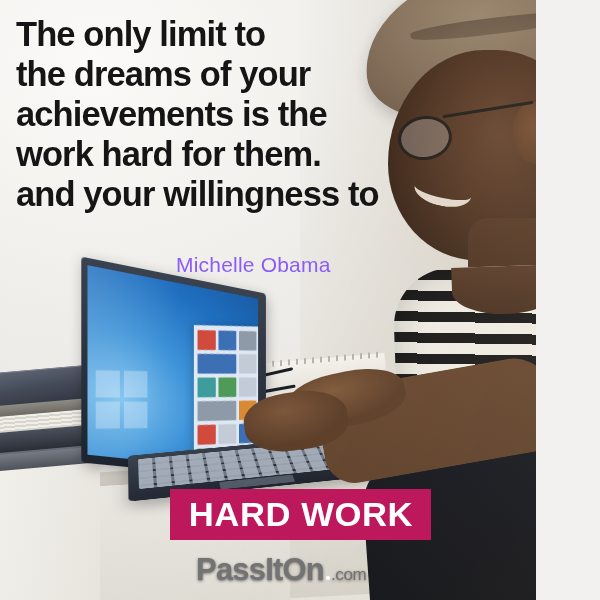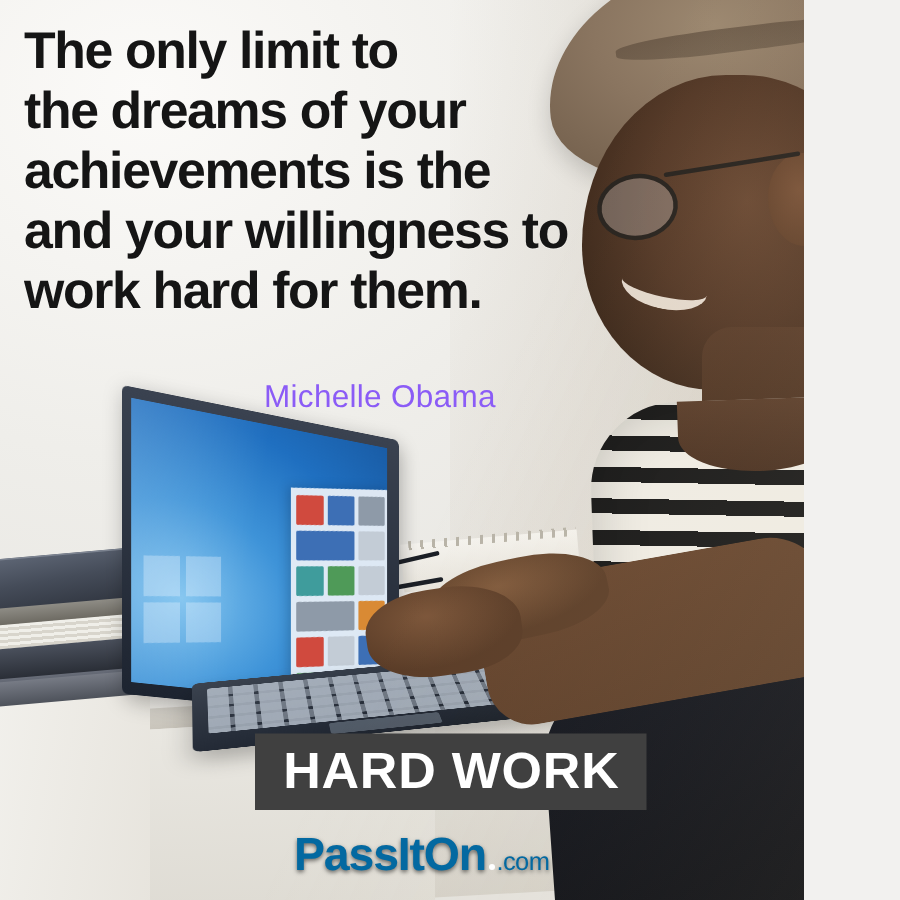--- a/index.html
+++ b/index.html
@@ -258,34 +258,34 @@
   .quote .ln{display:block;white-space:nowrap;}
   .author{
     position:absolute;left:176px;top:253px;
     font-size:21px;font-weight:400;color:#8b5cf6;
     letter-spacing:.2px;
   }
 
   
   .banner{
     position:absolute;left:170px;top:489px;width:261px;height:51px;
-    background:#404040;
+    background:#be185d;
     display:flex;align-items:center;justify-content:center;
   }
   .banner-text{
     color:#ffffff;font-weight:700;font-size:34px;
     letter-spacing:0.5px;
     transform:scaleX(1.02);
     font-family:"Liberation Sans", sans-serif;
   }
 
   
   .logo{
     position:absolute;left:196px;top:552px;
-    display:flex;align-items:baseline;color:#0369a1;
+    display:flex;align-items:baseline;color:#737373;
     text-shadow:0 1px 3px rgba(0,0,0,.55);
   }
   .logo-main{font-size:31px;font-weight:700;letter-spacing:-0.8px;}
   .logo-dot{
     width:4px;height:4px;background:#fff;border-radius:50%;
     margin:0 1px 3px 2px;align-self:flex-end;margin-bottom:8px;
   }
   .logo-com{font-size:17px;font-weight:400;letter-spacing:-0.4px;}
 </style>
 </head>
@@ -378,22 +378,22 @@
     <div class="hand hand-2"></div>
     <div class="hand hand-1"></div>
 
     <div class="photo-warm"></div>
   </div>
 
   <div class="quote">
     <span class="ln">The only limit to</span>
     <span class="ln">the dreams of your</span>
     <span class="ln">achievements is the</span>
+    <span class="ln">work hard for them.</span>
     <span class="ln">and your willingness to</span>
-    <span class="ln">work hard for them.</span>
   </div>
 
   <div class="author">Michelle Obama</div>
 
   <div class="banner">
     <span class="banner-text">HARD WORK</span>
   </div>
 
   <div class="logo">
     <span class="logo-main">PassItOn</span>

